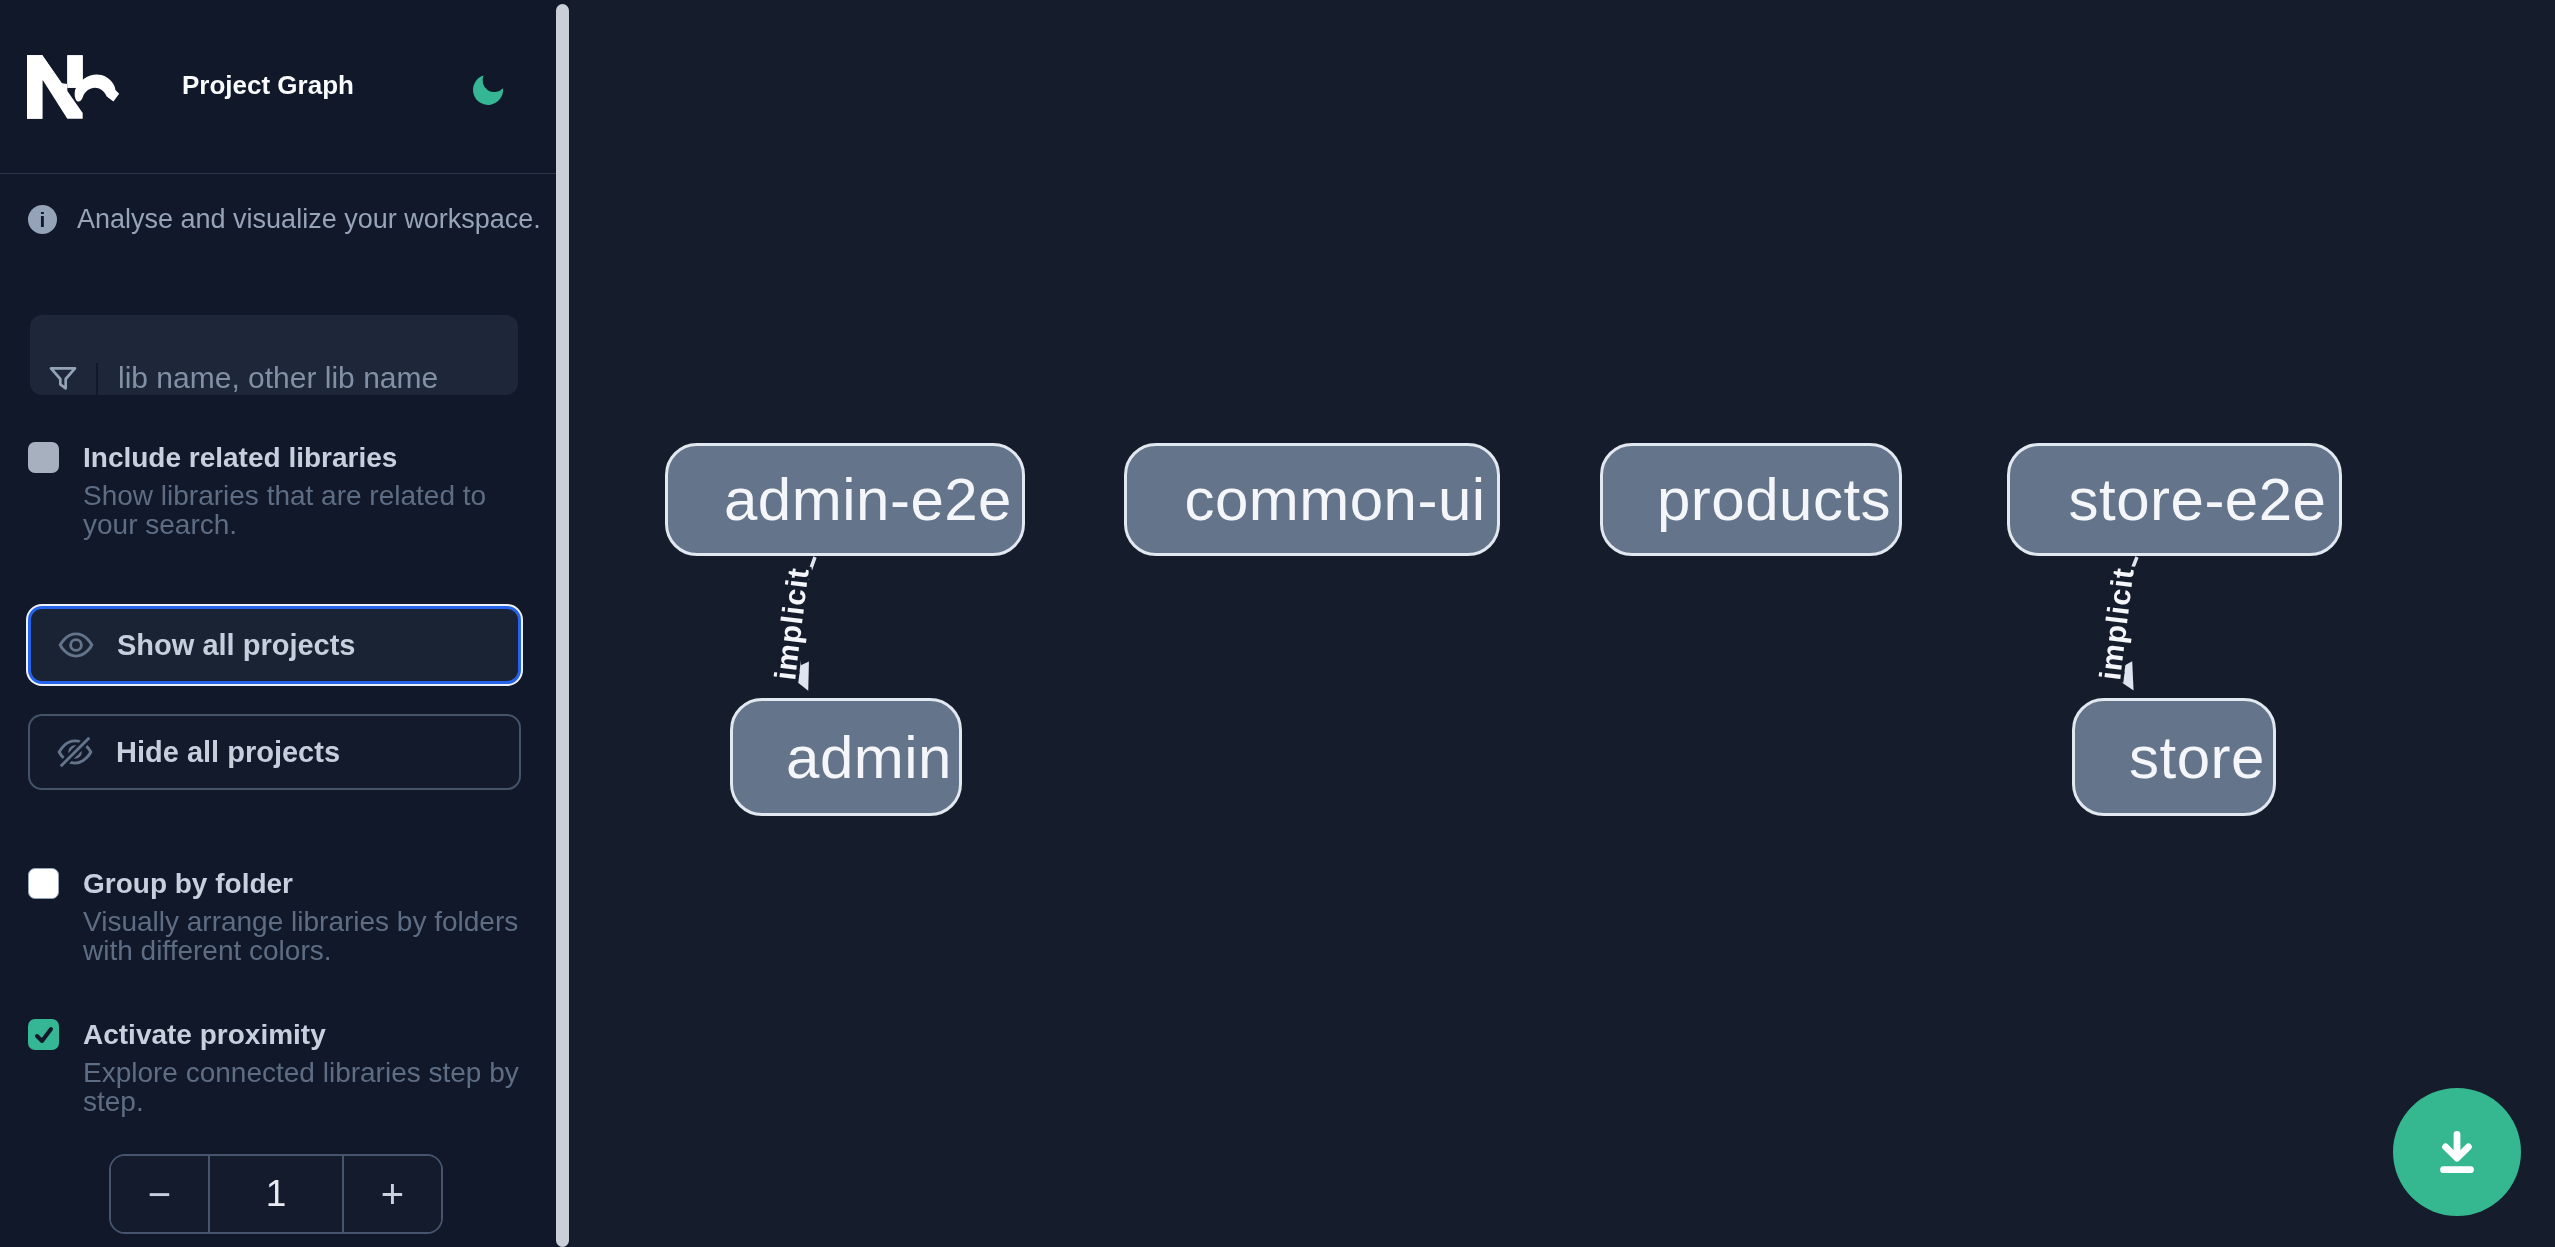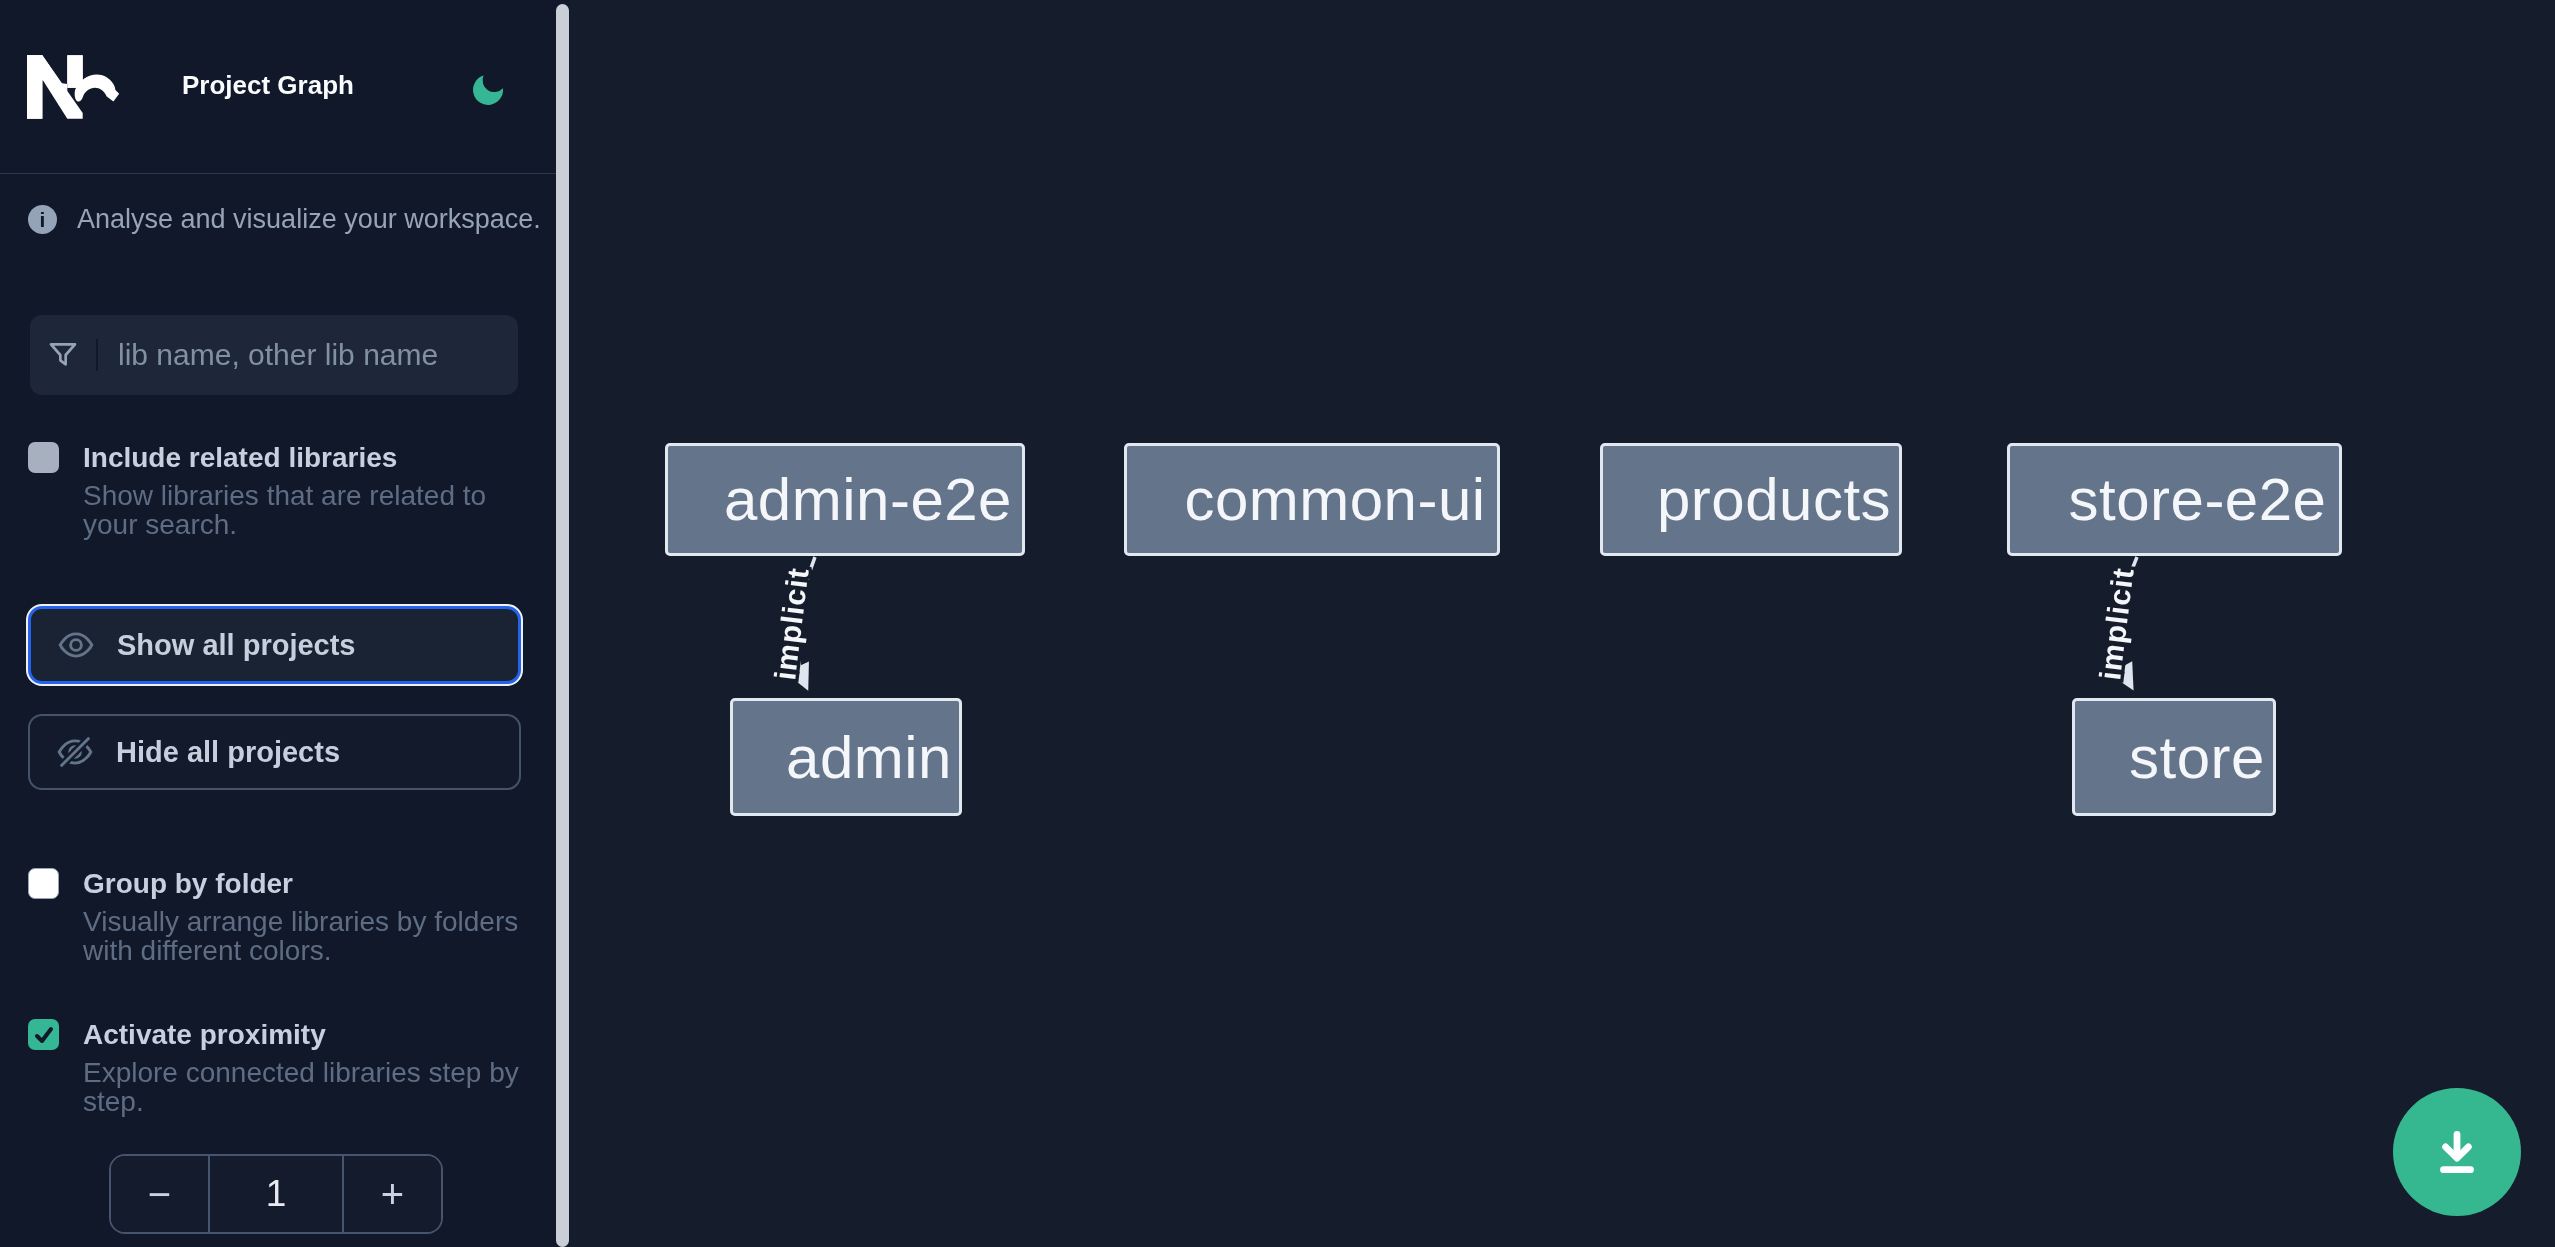--- a/index.html
+++ b/index.html
@@ -12,21 +12,21 @@
   .graph-layer{position:absolute;inset:0;z-index:1;}
   #edges{position:absolute;left:0;top:0;width:2555px;height:1247px;pointer-events:none;}
   .edge-path{stroke:#dfe5ee;stroke-width:3.5;fill:none;}
   .edge-label{
     fill:#f4f6f9;stroke:#151d2d;stroke-width:7px;paint-order:stroke;
     font-size:30px;font-weight:700;letter-spacing:1px;
     font-family:"Liberation Sans",sans-serif;
   }
   .gnode{
     position:absolute;box-sizing:border-box;
-    background:#64748b;border:3px solid #e2e8f0;border-radius:5px;
+    background:#64748b;border:3px solid #e2e8f0;border-radius:32px;
     display:flex;align-items:center;justify-content:center;
     color:#f4f6f9;font-size:60px;letter-spacing:.5px;white-space:nowrap;
     cursor:pointer;
     padding-left:46px;
   }
   
   .sidebar{
     position:absolute;left:0;top:0;width:570px;height:1247px;
     background:#10182a;z-index:2;
   }
@@ -39,21 +39,21 @@
   .app-title{position:absolute;left:182px;top:70px;font-size:26px;font-weight:700;color:#fafbfc;}
   .theme-toggle{position:absolute;left:468px;top:70px;width:40px;height:40px;cursor:pointer;}
   .info{position:absolute;left:28px;top:204px;display:flex;align-items:center;gap:20px;}
   .info-icon{
     width:29px;height:29px;border-radius:50%;background:#94a3b8;color:#10182a;
     display:flex;align-items:center;justify-content:center;font-weight:700;font-size:21px;flex:none;
   }
   .info-text{font-size:27px;color:#97a4b8;}
   .search{
     position:absolute;left:30px;top:315px;width:488px;height:80px;box-sizing:border-box;
-    background:#1d2739;border-radius:12px;display:flex;align-items:center;
+    background:#1d2739;border-radius:12px;display:flex;align-items:flex-end;
   }
   .search-icon-cell{width:66px;flex:none;display:flex;align-items:center;justify-content:center;border-right:2px solid #10182a;}
   .search input{
     flex:1;min-width:0;background:transparent;border:none;outline:none;
     color:#e2e8f0;font-size:30px;padding:0 20px;font-family:"Liberation Sans",sans-serif;
   }
   .search input::placeholder{color:#8290a6;}
   .opt{position:absolute;left:28px;display:flex;gap:24px;margin-top:16px;}
   .cb{width:31px;height:31px;border-radius:7px;margin-top:3px;flex:none;cursor:pointer;box-sizing:border-box;}
   .cb-disabled{background:#a7b0be;}

